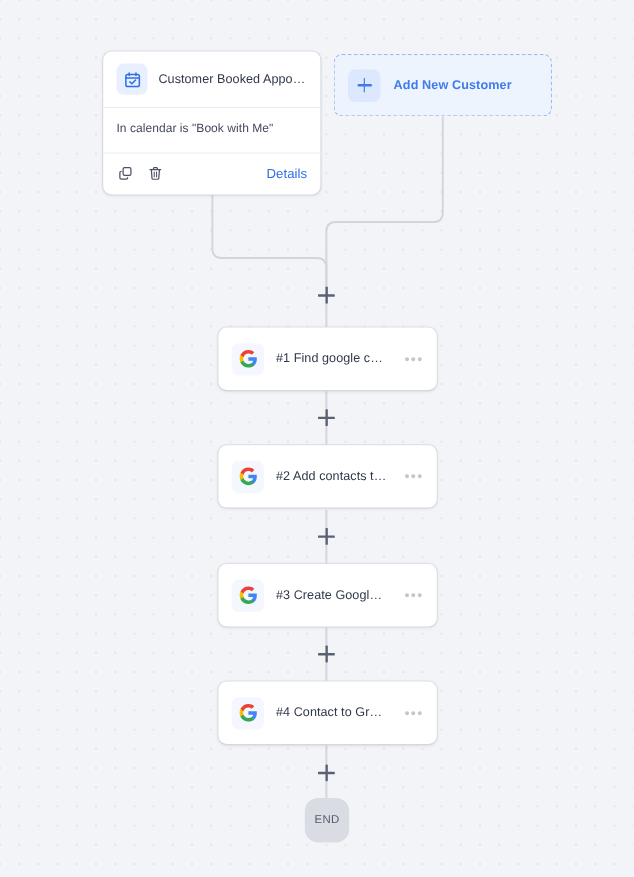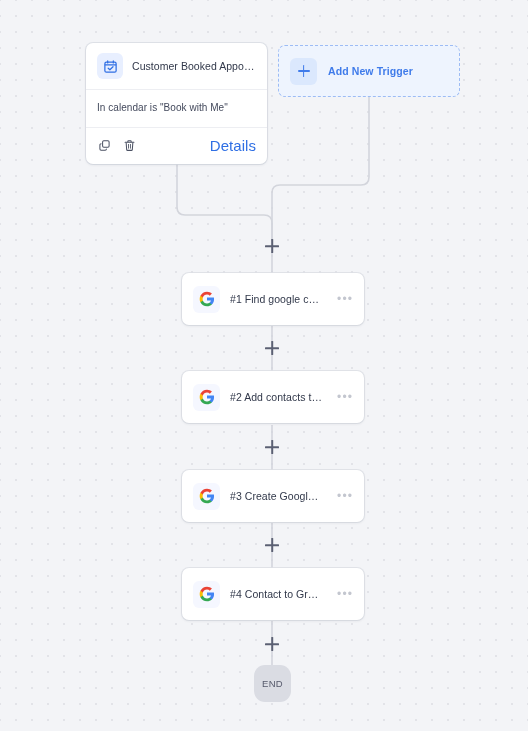--- a/index.html
+++ b/index.html
@@ -126,21 +126,21 @@
   .icon-btn {
     width: 15px;
     height: 15px;
     display: flex;
     align-items: center;
     justify-content: center;
     cursor: pointer;
   }
   .details-link {
     margin-left: auto;
-    font-size: 15px;
+    font-size: 11px;
     color: #2f6fe4;
     cursor: pointer;
     letter-spacing: 0.05px;
   }
 
   
   #add-trigger {
     position: absolute;
     left: 278px;
     top: 45px;
@@ -304,21 +304,21 @@
             <path d="M10.2 10 V17 M13.8 10 V17" stroke="#4b5163" stroke-width="1.6" stroke-linecap="round"></path>
           </svg>
         </div>
       </div>
       <div class="details-link">Details</div>
     </div>
   </div>
 
   <div id="add-trigger">
     <div class="add-plus-box"></div>
-    <div class="add-label">Add New Trigger</div>
+    <div class="add-label">Add New Customer</div>
   </div>
 
   <div class="step-card" style="top:273px;">
     <div class="step-icon-box">
       <svg width="16" height="16" viewBox="0 0 48 48" xmlns="http://www.w3.org/2000/svg">
         <path fill="#4285F4" d="M45.1 24.5c0-1.6-.14-3.14-.4-4.63H24v8.76h11.83c-.51 2.75-2.06 5.08-4.39 6.64v5.52h7.1c4.16-3.83 6.56-9.47 6.56-16.29z"></path>
         <path fill="#34A853" d="M24 46c5.94 0 10.92-1.97 14.56-5.33l-7.1-5.52c-1.97 1.32-4.49 2.1-7.46 2.1-5.74 0-10.6-3.87-12.33-9.08H4.3v5.7C7.92 41.06 15.4 46 24 46z"></path>
         <path fill="#FBBC05" d="M11.67 28.17A13.2 13.2 0 0 1 10.98 24c0-1.45.25-2.86.69-4.17v-5.7H4.3A21.98 21.98 0 0 0 2 24c0 3.55.85 6.91 2.3 9.87l7.37-5.7z"></path>
         <path fill="#EA4335" d="M24 10.75c3.24 0 6.14 1.11 8.43 3.3l6.3-6.3C34.9 4.2 29.93 2 24 2 15.4 2 7.92 6.94 4.3 14.13l7.37 5.7C13.4 14.62 18.26 10.75 24 10.75z"></path>
       </svg>

